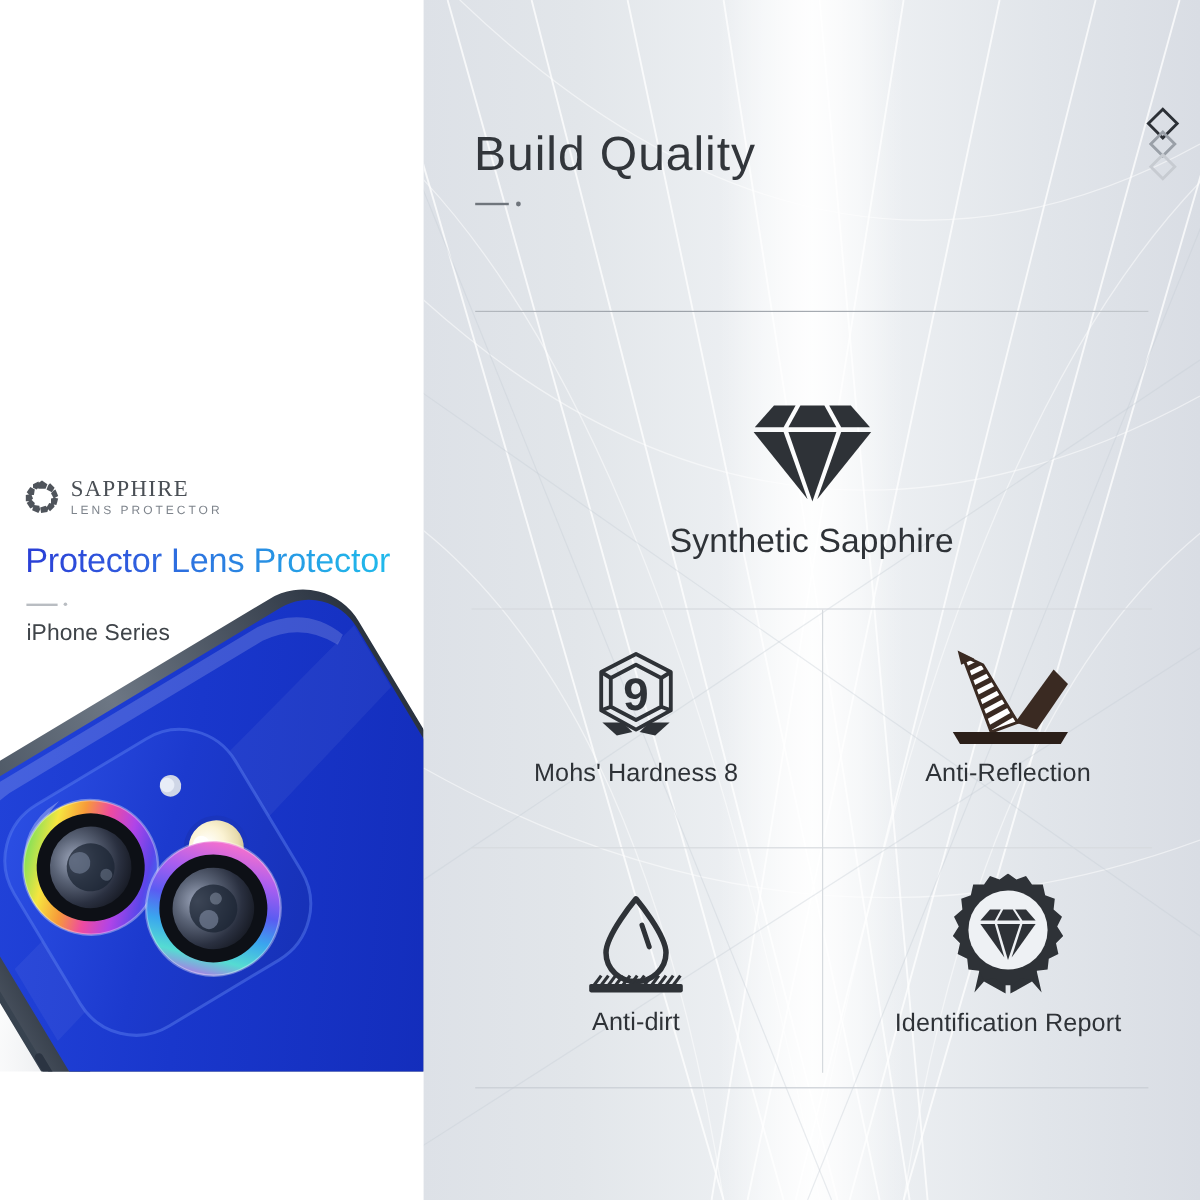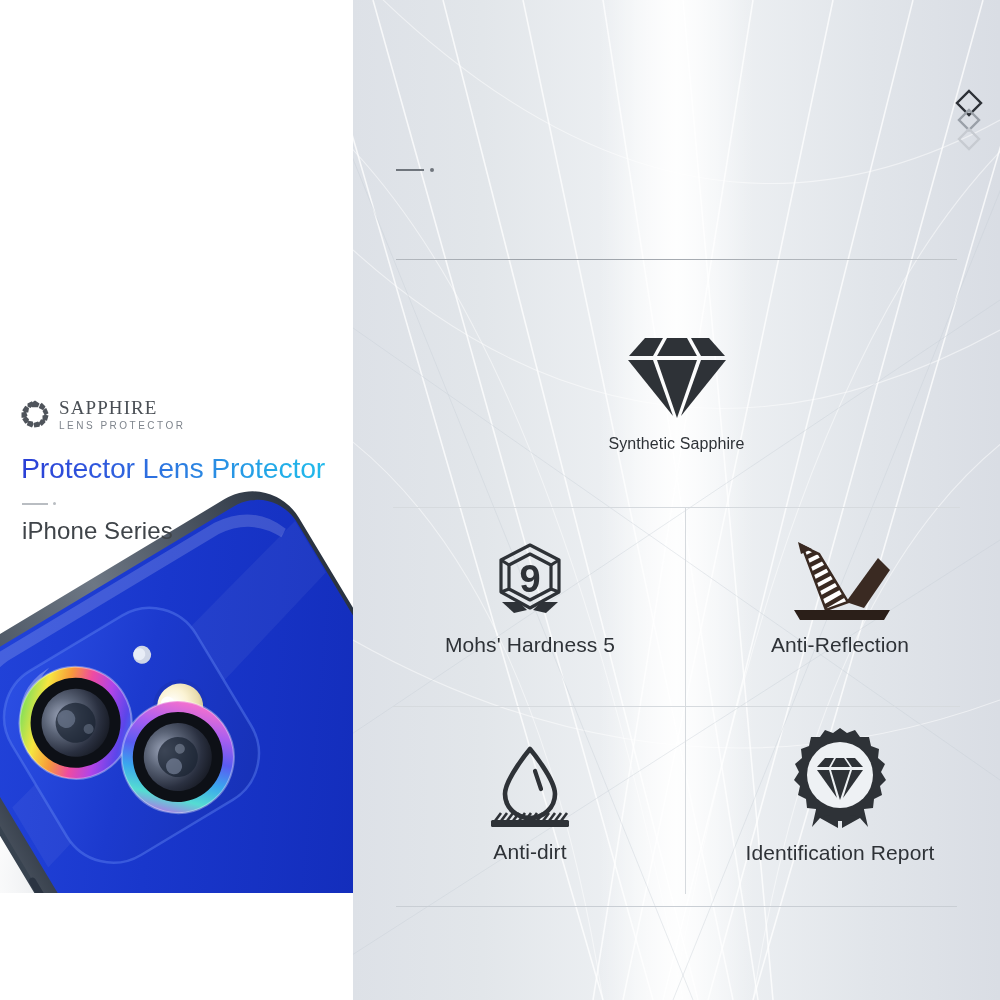--- a/index.html
+++ b/index.html
@@ -23,21 +23,21 @@
   .product-title{position:absolute;left:21px;top:452px;width:345px;
                  font-size:28.5px;font-weight:400;letter-spacing:-.2px;white-space:nowrap;
                  background:linear-gradient(90deg,#2a3fd6 0%,#2f57dd 22%,#2b86e2 52%,#22aee8 76%,#1fc4ef 100%);
                  -webkit-background-clip:text;background-clip:text;
                  -webkit-text-fill-color:transparent;color:#2a7fe0;}
 
   .rule-dot{position:absolute;left:22px;top:502px;display:flex;align-items:center;gap:5px;}
   .rule-dot .bar{width:26px;height:2px;background:#b9bdc2;display:block;}
   .rule-dot .dot{width:3px;height:3px;background:#b9bdc2;border-radius:50%;display:block;}
 
-  .product-sub{position:absolute;left:22px;top:517px;font-size:24px;color:#3f4449;
+  .product-sub{position:absolute;left:22px;top:517px;font-size:19px;color:#3f4449;
                font-weight:400;letter-spacing:.1px;}
 
   .phone-art{position:absolute;left:0;top:0;width:353px;height:1000px;}
 
   
   .right-panel{position:absolute;left:353px;top:0;width:647px;height:1000px;overflow:hidden;
     background:
       linear-gradient(90deg,
         rgba(255,255,255,0) 0%, rgba(255,255,255,0) 38%,
         rgba(255,255,255,.82) 50%, rgba(255,255,255,0) 62%, rgba(255,255,255,0) 100%),
@@ -59,21 +59,21 @@
 
   .vline{position:absolute;left:332px;top:508px;width:1px;height:386px;background:#d6dade;}
   .hline-a{position:absolute;left:40px;top:507px;width:567px;height:1px;background:#d6dade;}
   .hline-b{position:absolute;left:40px;top:706px;width:567px;height:1px;background:#d6dade;}
 
   .cell{position:absolute;display:flex;flex-direction:column;align-items:center;}
   .cell .ico{display:block;}
   .cell .cap{margin-top:9px;font-size:21px;color:#2e3237;letter-spacing:.1px;white-space:nowrap;}
 
   .cell-sapphire{left:0;top:330px;width:647px;}
-  .cell-sapphire .cap{font-size:16px;margin-top:13px;}
+  .cell-sapphire .cap{font-size:28px;margin-top:13px;}
   .cell-mohs{left:22px;top:540px;width:310px;}
   .cell-anti-ref{left:332px;top:540px;width:310px;justify-content:center;}
   .cell-anti-dirt{left:22px;top:745px;width:310px;}
   .cell-ident{left:332px;top:728px;width:310px;}
 </style>
 </head>
 <body>
 
 <div class="stage">
 
@@ -260,20 +260,21 @@
     </svg>
 
     <svg class="corner-diamonds" viewBox="0 0 34 68">
       <g fill="none" stroke-width="2.4">
         <path d="M17 3 L29 15 L17 27 L5 15 Z" stroke="#2c3036"></path>
         <path d="M17 22 L27 32 L17 42 L7 32 Z" stroke="#9aa0a8"></path>
         <path d="M17 41 L27 51 L17 61 L7 51 Z" stroke="#c7cbd1"></path>
       </g>
     </svg>
 
+    <div class="rp-title">Build Quality</div>
     <div class="rp-accent">
       <span class="bar"></span>
       <span class="dot"></span>
     </div>
 
     <div class="top-rule"></div>
     <div class="hline-a"></div>
     <div class="hline-b"></div>
     <div class="vline"></div>
     <div class="bot-rule"></div>
@@ -298,21 +299,21 @@
           <path d="M42 5 L71 20 L71 52 L42 68 L13 52 L13 20 Z"></path>
           <path d="M42 14 L63 25 L63 49 L42 60 L21 49 L21 25 Z"></path>
           <path d="M13 20 L21 25 M71 20 L63 25 M13 52 L21 49 M71 52 L63 49"></path>
         </g>
         <text x="42" y="52" text-anchor="middle" font-family="Liberation Sans, sans-serif" font-size="38" font-weight="700" fill="#2e3237">9</text>
         <g fill="#2e3237">
           <path d="M31 62 L39 70 L26 73 L14 62 Z"></path>
           <path d="M53 62 L45 70 L58 73 L70 62 Z"></path>
         </g>
       </svg>
-      <div class="cap">Mohs' Hardness 5</div>
+      <div class="cap">Mohs' Hardness 8</div>
     </div>
 
     <div class="cell cell-anti-ref">
       <svg class="ico" width="108" height="84" viewBox="0 0 108 84">
         <defs>
           <clipPath id="rayClip">
             <path d="M16 6 L33 14 L62 62 L40 70 Z"></path>
           </clipPath>
         </defs>
 

